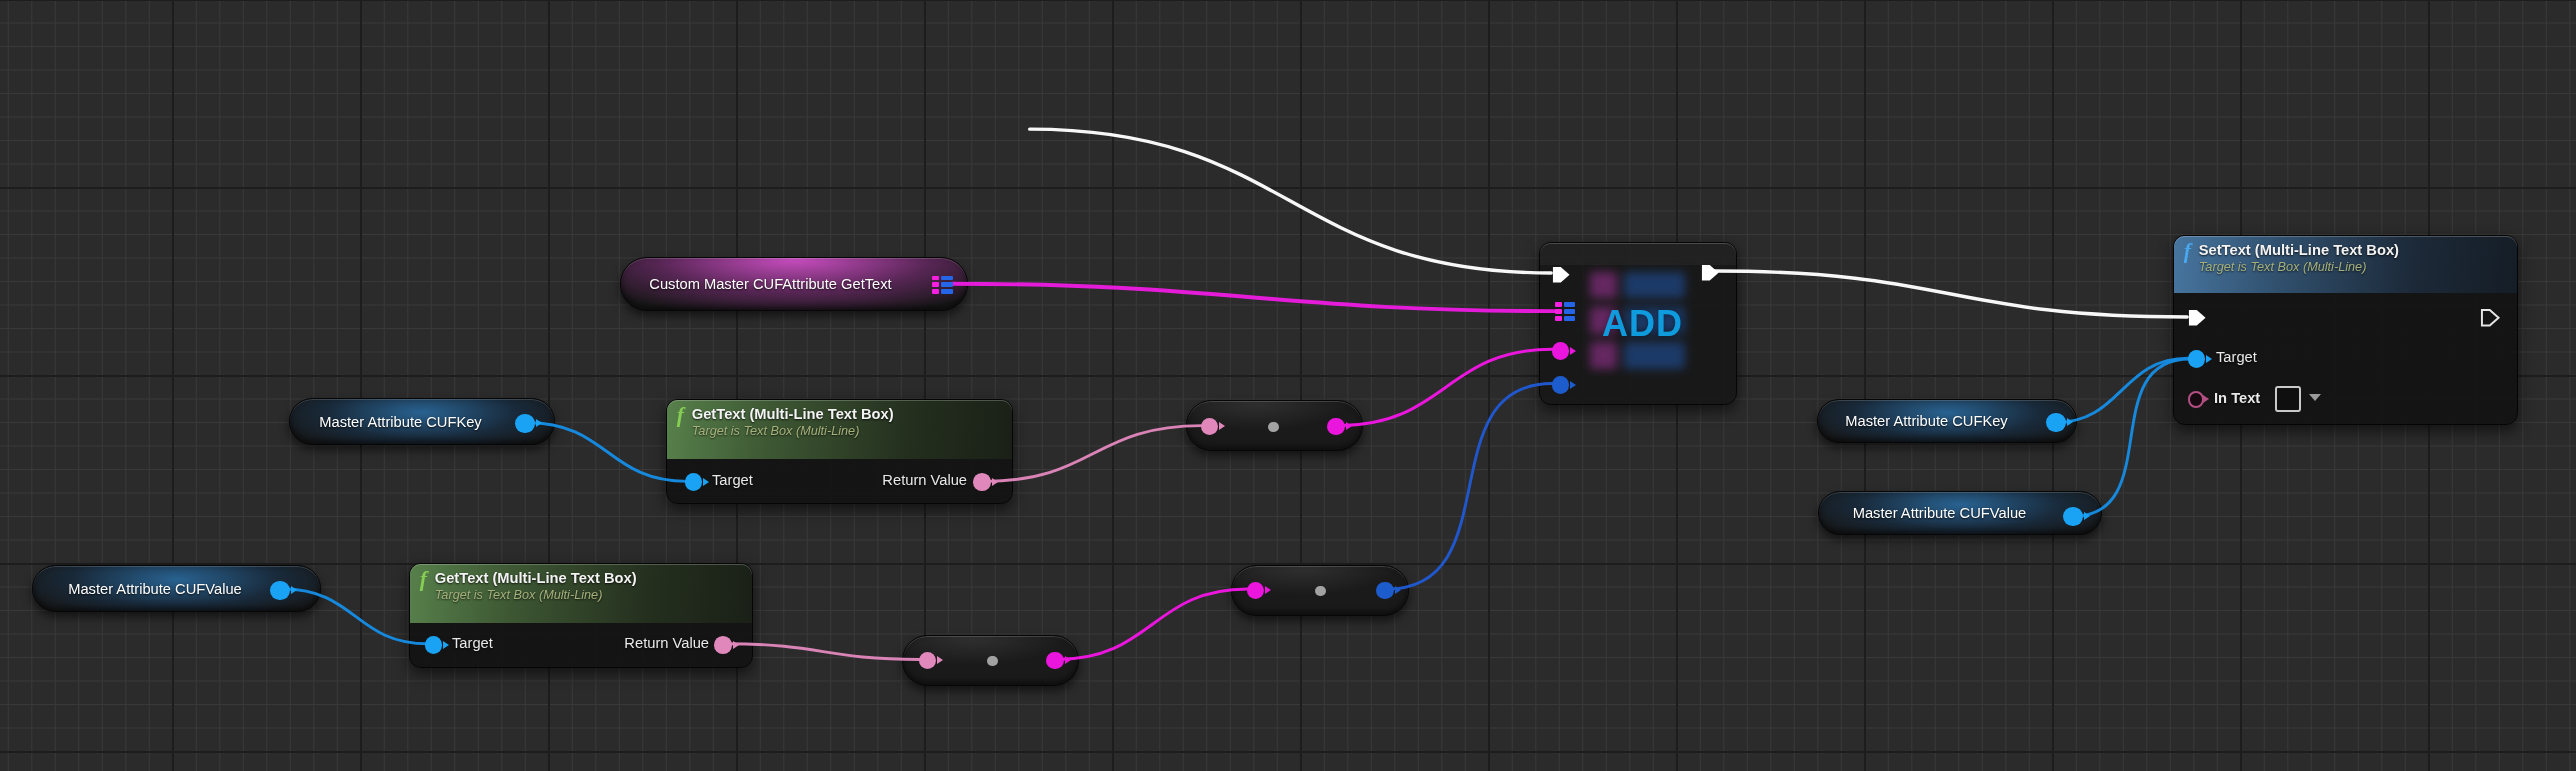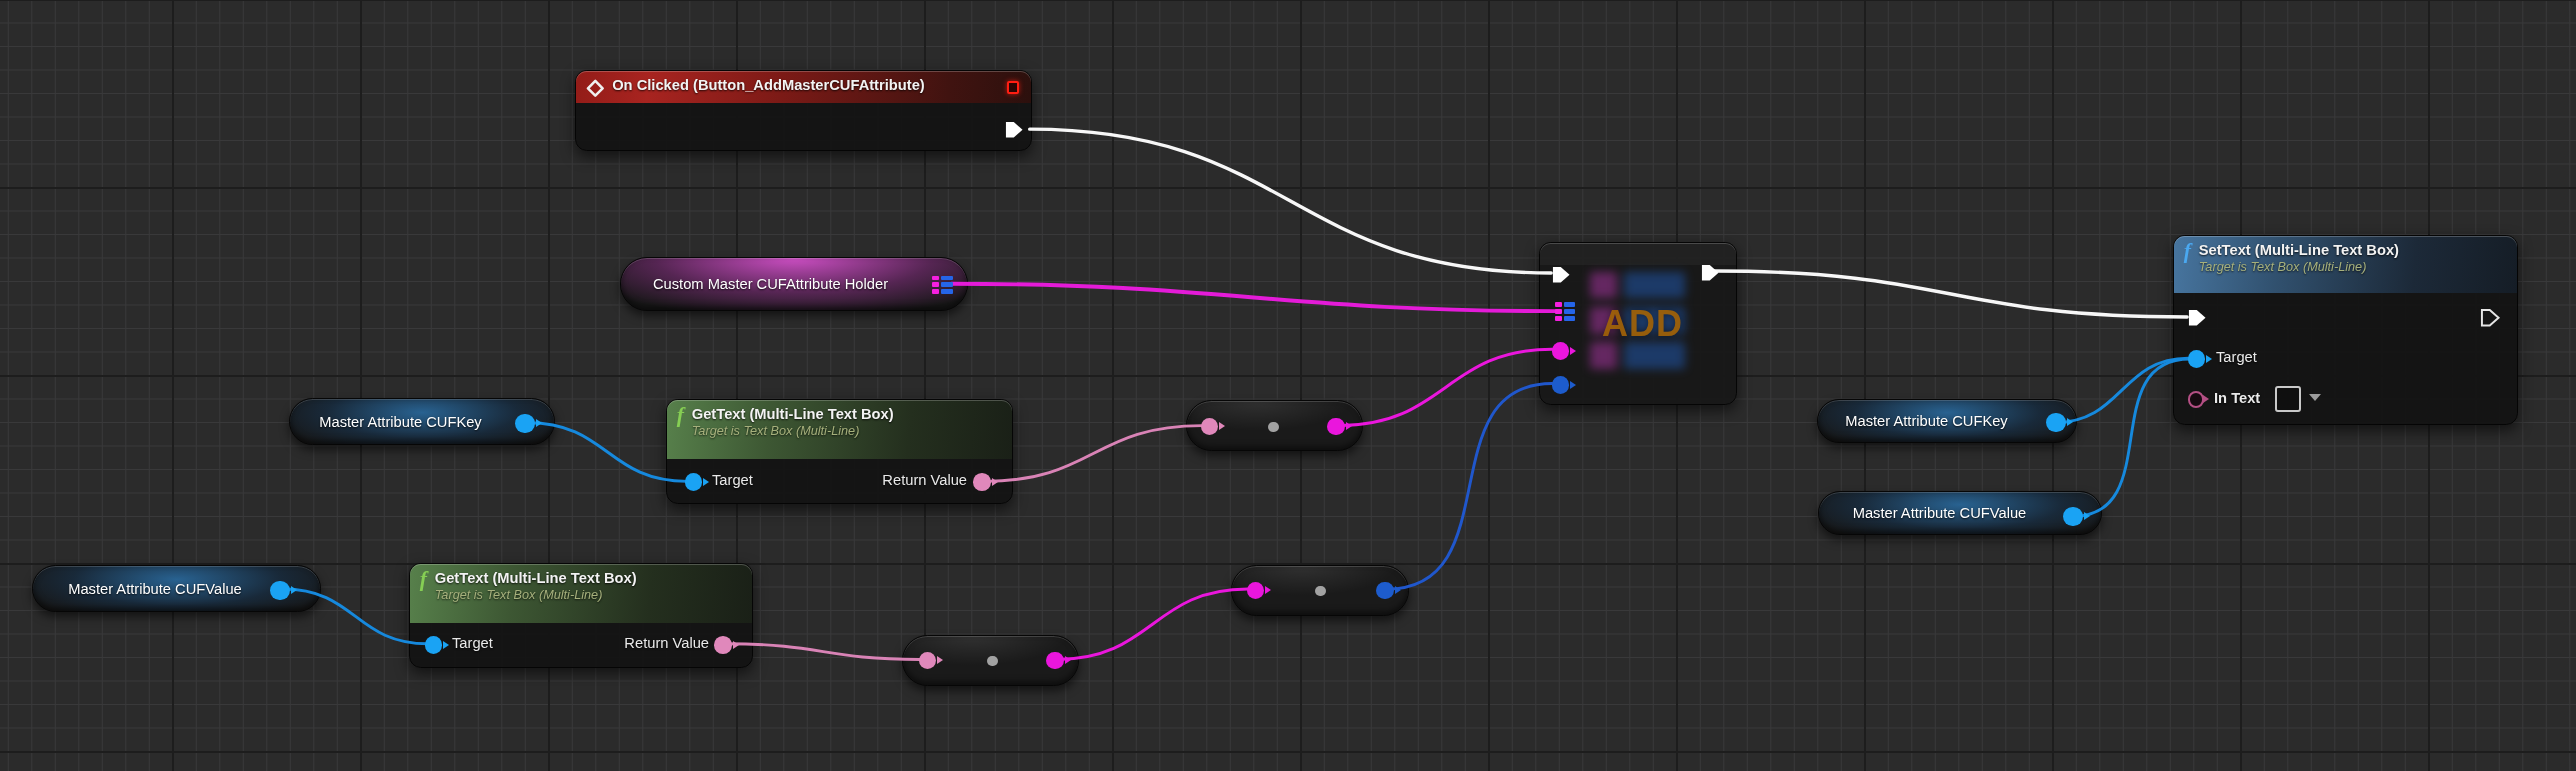--- a/index.html
+++ b/index.html
@@ -59,45 +59,33 @@
   .lbl{position:absolute;z-index:6;font-size:14.7px;color:#e9e9e9;text-shadow:0 1px 2px rgba(0,0,0,.8);white-space:nowrap;}
   .map-pin{position:absolute;z-index:6;display:flex;gap:2px;}
   .map-pin .col{display:flex;flex-direction:column;gap:2px;}
   .map-pin .sq{width:6.9px;height:4.9px;background:#f51fe0;border-radius:1px;}
   .map-pin .bar{width:11.7px;height:4.9px;background:#2565e8;border-radius:1px;}
   .delegate{position:absolute;width:8.8px;height:8.8px;border:2.9px solid #ff1e12;background:#2a0503;border-radius:2px;box-shadow:0 0 4.9px rgba(255,30,18,.7);z-index:6;}
   .wm{position:absolute;display:flex;gap:6.9px;filter:blur(4.9px);opacity:.85;}
   .wm .col{display:flex;flex-direction:column;gap:8.8px;}
   .wm .sq{width:27px;height:26.4px;background:#722a6e;border-radius:2.9px;}
   .wm .bar{width:61px;height:26.4px;background:#1d4076;border-radius:2.9px;}
-  .wm-txt{position:absolute;font-size:36px;font-weight:bold;letter-spacing:1px;color:#a16207;opacity:.92;z-index:3;text-shadow:0 0 5.9px rgba(0,0,0,.4);}
+  .wm-txt{position:absolute;font-size:36px;font-weight:bold;letter-spacing:1px;color:#0ea5e9;opacity:.92;z-index:3;text-shadow:0 0 5.9px rgba(0,0,0,.4);}
   .valbox{position:absolute;width:21.5px;height:21.5px;border:2px solid #c9c9c9;border-radius:2.9px;background:rgba(0,0,0,.25);z-index:6;}
   .caret{position:absolute;width:0;height:0;border-left:6.9px solid transparent;border-right:6.9px solid transparent;border-top:7.8px solid #9b9b9b;z-index:6;}
   #wire-layer{position:absolute;left:0;top:0;z-index:5;pointer-events:none;}
 </style>
 </head>
 <body>
 
 <div id="canvas">
 
-  <div class="node" style="left:575px;top:70px;width:455px;height:79px;">
-    <div class="hdr ev-hdr" style="height:32px;">
-      <svg width="18.6" height="18.6" style="margin-top:2.9px;" viewBox="0 0 19 19">
-        <path d="M9.5 2 L17 9.5 L9.5 17 L2 9.5 Z" fill="none" stroke="#f0f0f0" stroke-width="2.6" stroke-linejoin="round"></path>
-      </svg>
-      <span class="ttl">On Clicked (Button_AddMasterCUFAttribute)</span>
-    </div>
-    <div class="delegate" style="right:11.7px;top:9.8px;"></div>
-    <svg class="execpin" style="left:426px;top:48px;" width="23.5" height="21.5" viewBox="0 0 24 22">
-      <path d="M4 3 L12 3 L21 11 L12 19 L4 19 Z" fill="#ffffff"></path>
-    </svg>
-  </div>
 
   <div class="pill pink" style="left:620px;top:257px;width:348px;height:54px;padding-right:47px;">
-    <span>Custom Master CUFAttribute Holder</span>
+    <span>Custom Master CUFAttribute GetText</span>
     <span class="map-pin" style="left:311px;top:17.6px;">
       <span class="col">
           <i class="sq"></i>
           <i class="sq"></i>
           <i class="sq"></i>
         </span>
       <span class="col">
           <i class="bar"></i>
           <i class="bar"></i>
           <i class="bar"></i>

